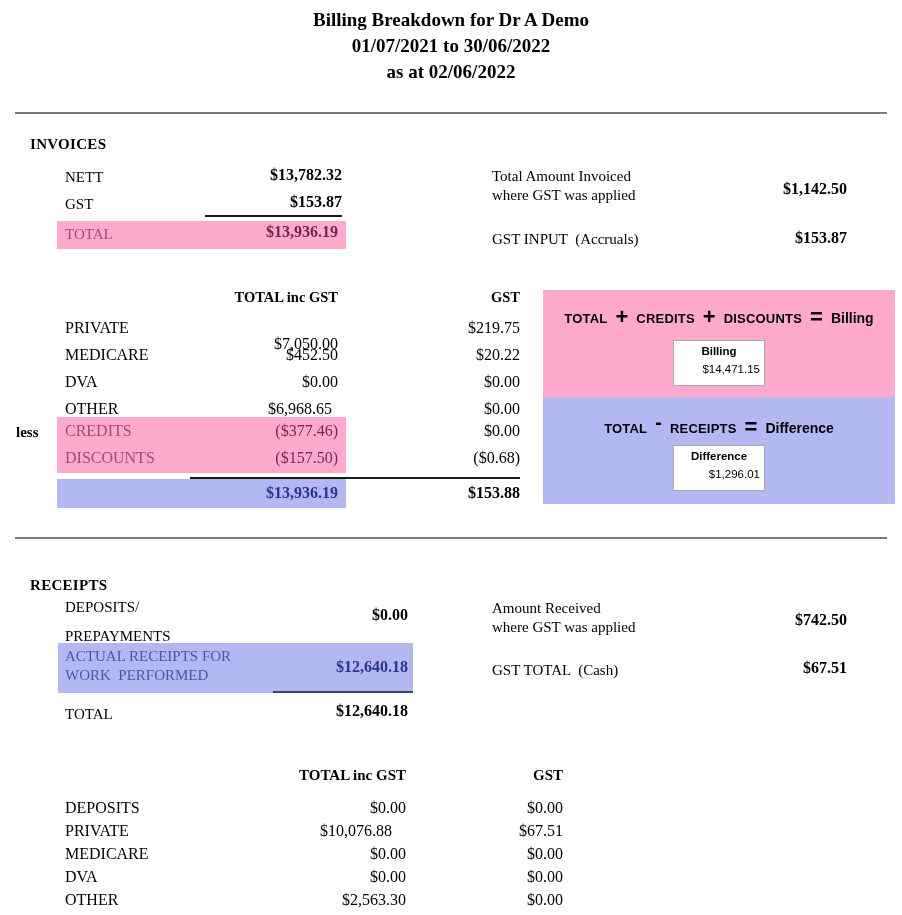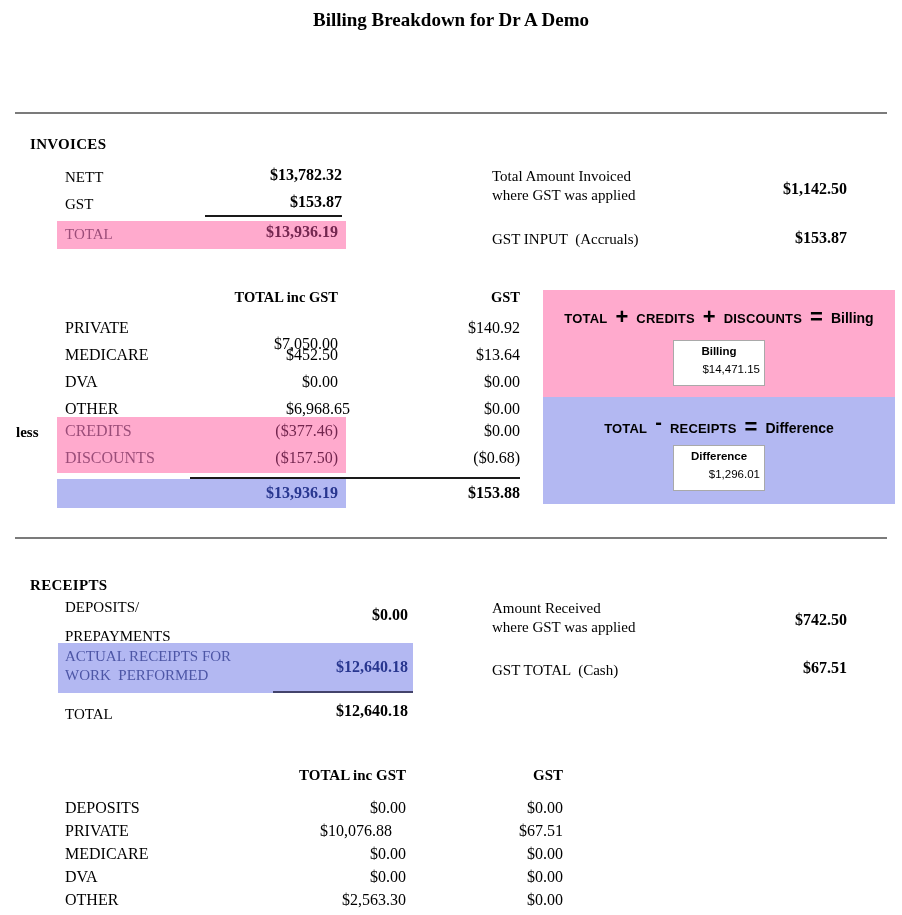--- a/index.html
+++ b/index.html
@@ -32,20 +32,22 @@
   .innerbox .ib-title{font-size:11.5px;font-weight:bold;text-align:center;margin-top:4px;}
   .innerbox .ib-val{font-size:11.5px;text-align:right;padding-right:4px;margin-top:6px;}
 </style>
 </head>
 <body>
 
 <div id="page">
 
   <div class="abs title" style="top:7px;">
     <div>Billing Breakdown for Dr A Demo</div>
+    <div>01/07/2021 to 30/06/2022</div>
+    <div>as at 02/06/2022</div>
   </div>
 
   <div class="abs divider" style="top:112px;"></div>
 
   <div class="abs heading" style="left:30px;top:136px;">INVOICES</div>
 
   <div class="abs t15" style="left:65px;top:169px;">NETT</div>
   <div class="abs r b t16" style="left:170px;top:166px;width:172px;">$13,782.32</div>
 
   <div class="abs t15" style="left:65px;top:196px;">GST</div>
@@ -67,32 +69,32 @@
   <div class="abs r b" style="left:170px;top:289px;width:168px;font-size:14.5px;">TOTAL inc GST</div>
   <div class="abs r b" style="left:420px;top:289px;width:100px;font-size:14.5px;">GST</div>
 
   <div class="abs hl-pink" style="left:57px;top:417px;width:289px;height:27px;"></div>
   <div class="abs hl-pink" style="left:57px;top:444px;width:289px;height:29px;"></div>
 
   <div class="abs b t15" style="left:16px;top:424px;">less</div>
 
   <div class="abs t16" style="left:65px;top:319px;">PRIVATE</div>
   <div class="abs r t16" style="left:170px;top:319px;width:168px;margin-top:16px;">$7,050.00</div>
-  <div class="abs r t16" style="left:420px;top:319px;width:100px;">$140.92</div>
+  <div class="abs r t16" style="left:420px;top:319px;width:100px;">$219.75</div>
 
   <div class="abs t16" style="left:65px;top:346px;">MEDICARE</div>
   <div class="abs r t16" style="left:170px;top:346px;width:168px;">$452.50</div>
-  <div class="abs r t16" style="left:420px;top:346px;width:100px;">$13.64</div>
+  <div class="abs r t16" style="left:420px;top:346px;width:100px;">$20.22</div>
 
   <div class="abs t16" style="left:65px;top:373px;">DVA</div>
   <div class="abs r t16" style="left:170px;top:373px;width:168px;">$0.00</div>
   <div class="abs r t16" style="left:420px;top:373px;width:100px;">$0.00</div>
 
   <div class="abs t16" style="left:65px;top:400px;">OTHER</div>
-  <div class="abs r t16" style="left:182px;top:400px;width:168px;">$6,968.65</div>
+  <div class="abs r t16" style="left:164px;top:400px;width:168px;">$6,968.65</div>
   <div class="abs r t16" style="left:420px;top:400px;width:100px;">$0.00</div>
 
   <div class="abs t16 maroon-l" style="left:65px;top:422px;">CREDITS</div>
   <div class="abs r t16 maroon-a" style="left:170px;top:422px;width:168px;">($377.46)</div>
   <div class="abs r t16" style="left:420px;top:422px;width:100px;">$0.00</div>
 
   <div class="abs t16 maroon-l" style="left:65px;top:449px;">DISCOUNTS</div>
   <div class="abs r t16 maroon-a" style="left:170px;top:449px;width:168px;">($157.50)</div>
   <div class="abs r t16" style="left:420px;top:449px;width:100px;">($0.68)</div>
 

